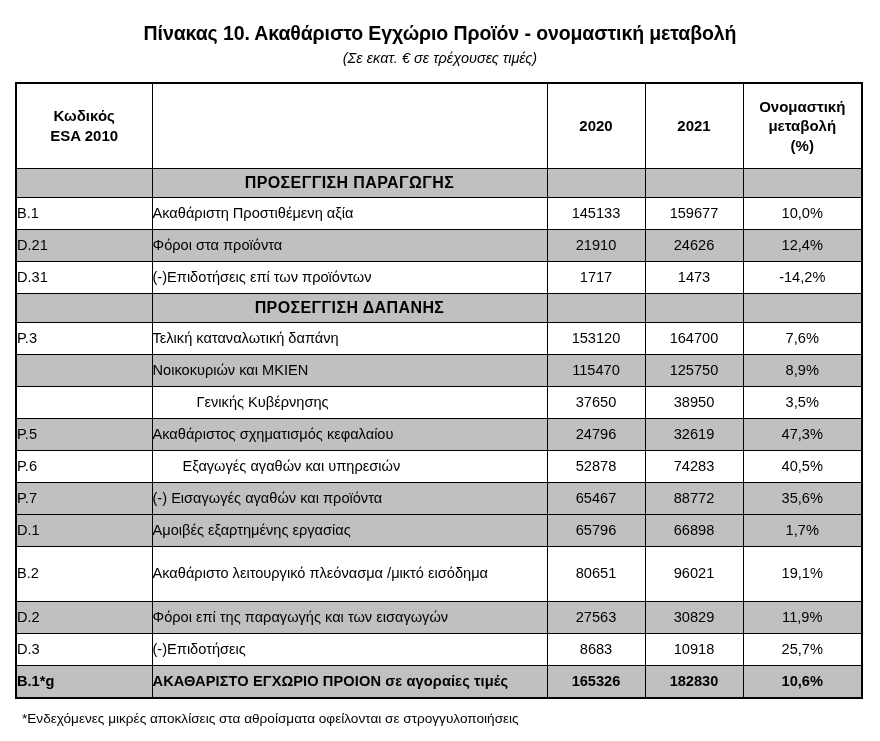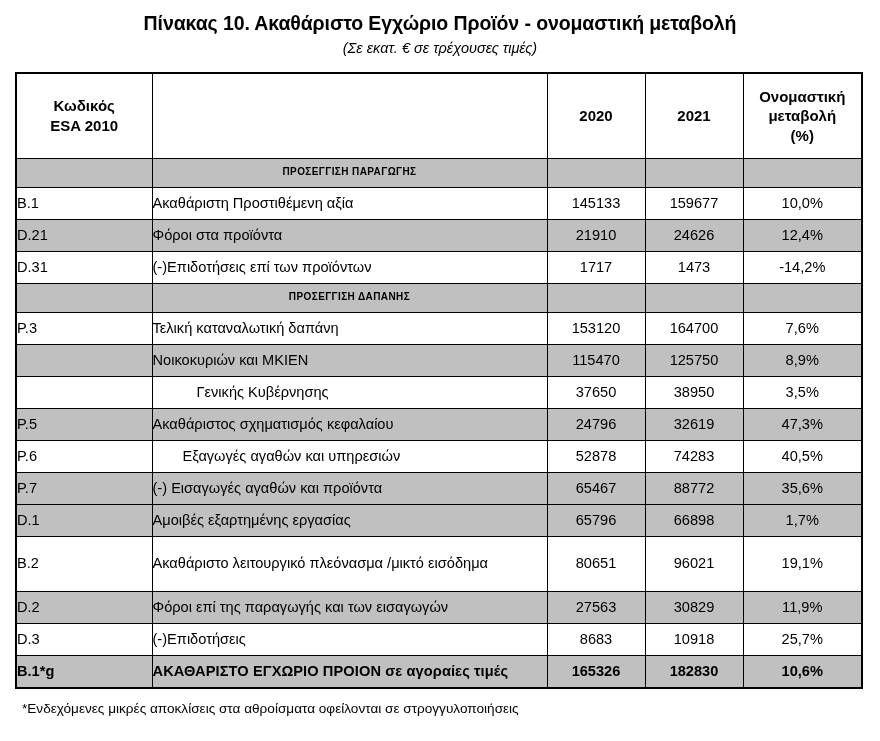--- a/index.html
+++ b/index.html
@@ -16,21 +16,21 @@
   }
   .page {
     position: relative;
     width: 880px;
     height: 741px;
     box-sizing: border-box;
   }
 
   
   .title-block {
-    padding-top: 11px;
+    padding-top: 21px;
     text-align: center;
   }
   .doc-title {
     font-size: 19.5px;
     font-weight: bold;
     letter-spacing: -0.1px;
     line-height: 1.25;
     margin: 0;
   }
   .doc-subtitle {
@@ -100,21 +100,21 @@
 
   
   tr.shade td { background: #c0c0c0; }
   tr.plain td { background: #ffffff; }
 
   
   tr.section td.desc {
     text-align: center;
     font-weight: bold;
     letter-spacing: 0.4px;
-    font-size: 10px;
+    font-size: 16px;
   }
   tr.section td { height: 28px; }
 
   
   tr.data td { height: 31px; }
   tr.tall td { height: 54px; }
 
   
   td.desc.indent-1 { }
   td.desc.indent-2 { padding-left: 44px; }

